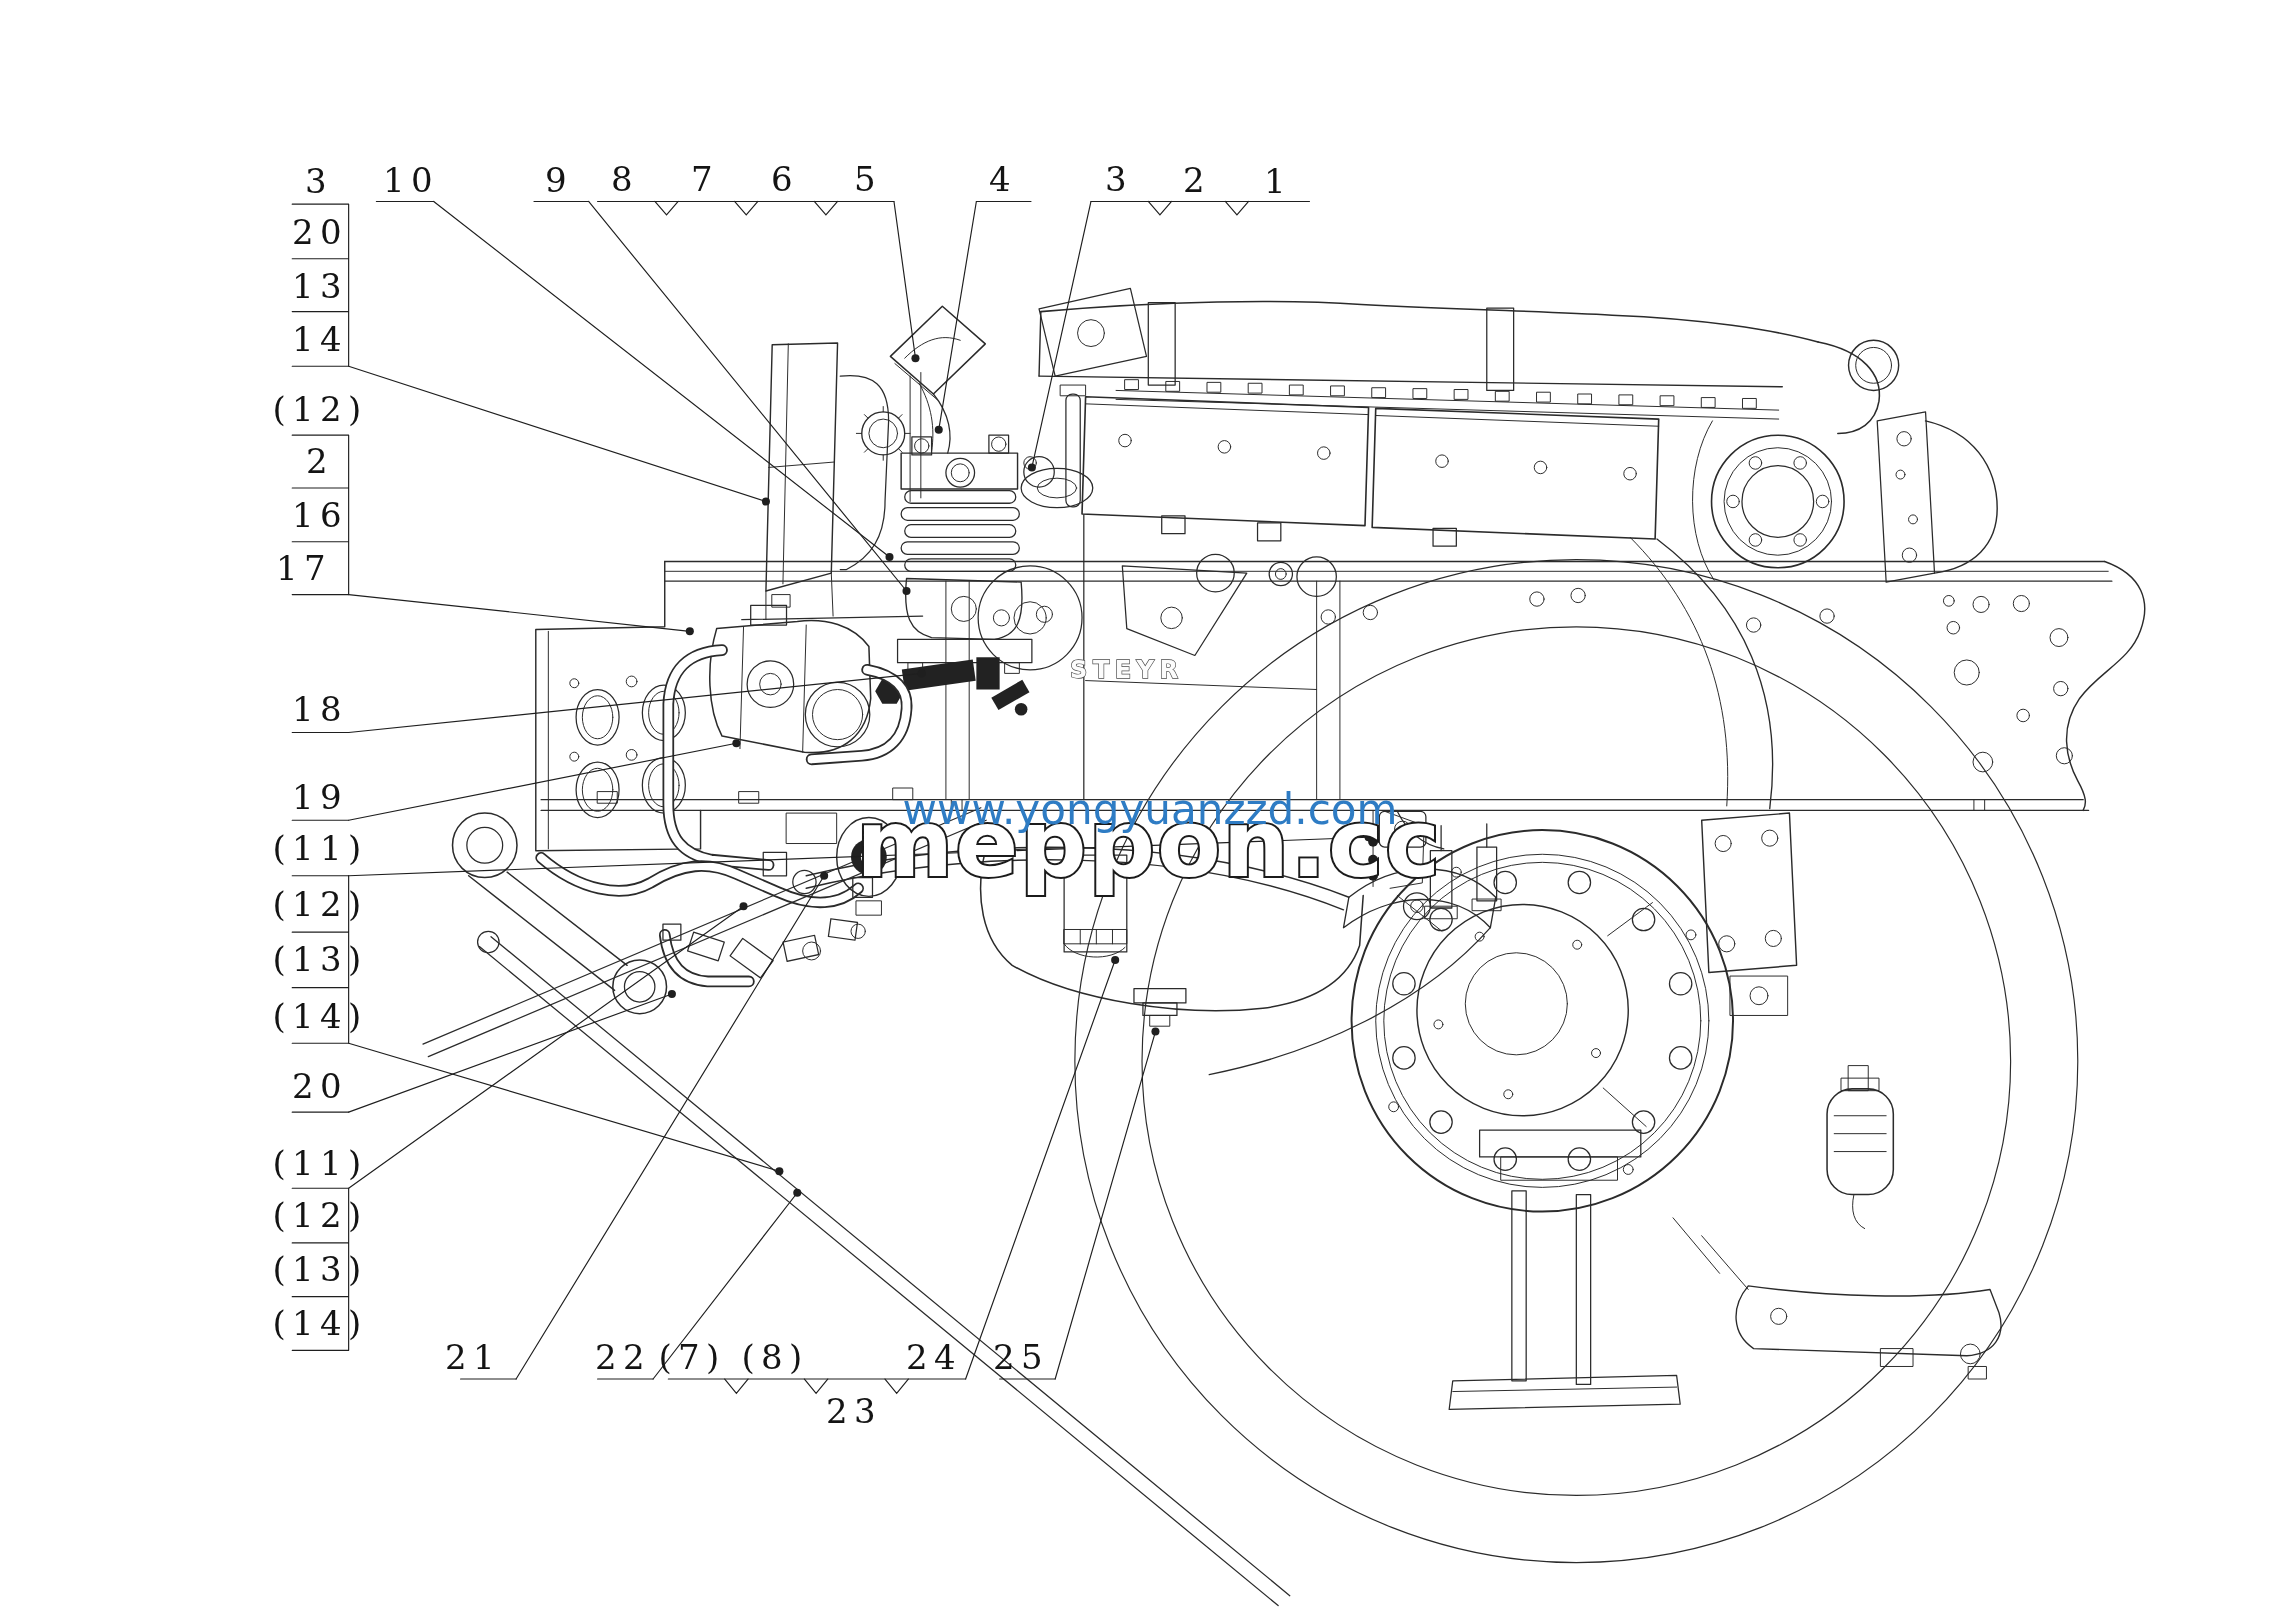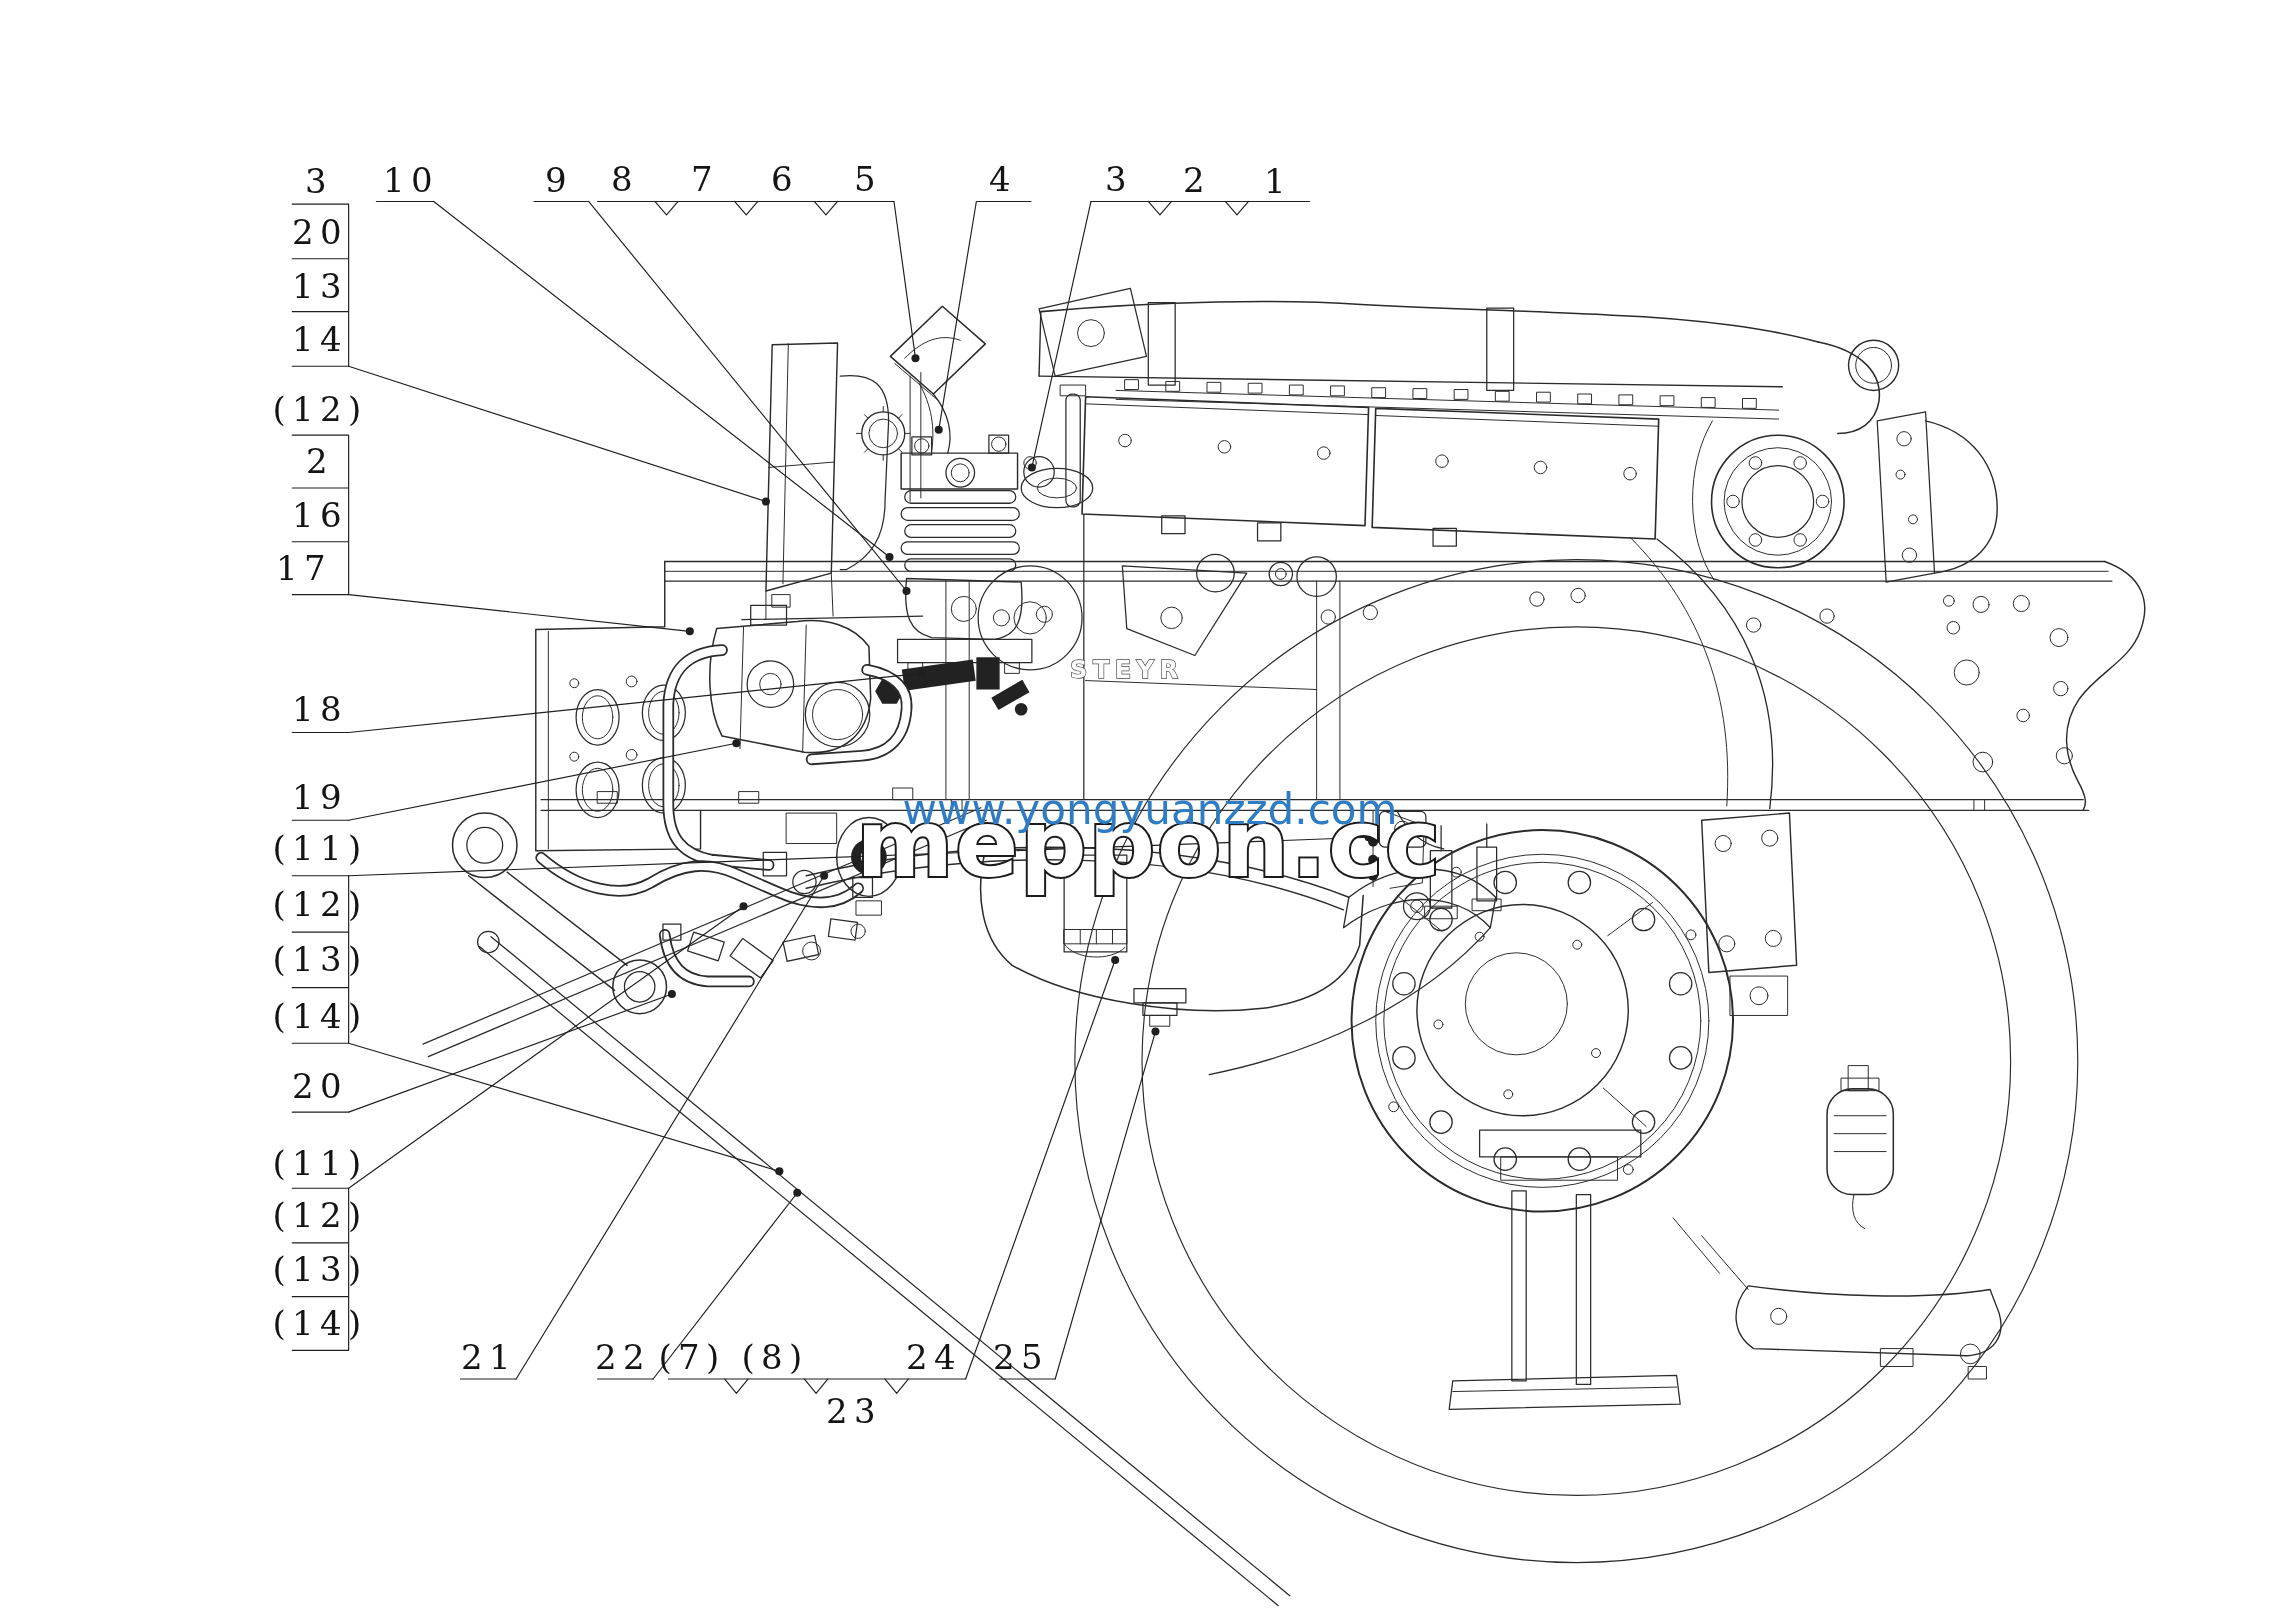--- a/index.html
+++ b/index.html
@@ -442,21 +442,21 @@
   <div class="callout" style="left:320px;top:848px">(11)</div>
   <div class="callout" style="left:320px;top:904px">(12)</div>
   <div class="callout" style="left:320px;top:959px">(13)</div>
   <div class="callout" style="left:320px;top:1016px">(14)</div>
   <div class="callout" style="left:320px;top:1086px">20</div>
   <div class="callout" style="left:320px;top:1163px">(11)</div>
   <div class="callout" style="left:320px;top:1215px">(12)</div>
   <div class="callout" style="left:320px;top:1269px">(13)</div>
   <div class="callout" style="left:320px;top:1323px">(14)</div>
 
-  <div class="callout" style="left:489px;top:1357px">21</div>
+  <div class="callout" style="left:473px;top:1357px">21</div>
   <div class="callout" style="left:623px;top:1357px">22</div>
   <div class="callout" style="left:692px;top:1357px">(7)</div>
   <div class="callout" style="left:775px;top:1357px">(8)</div>
   <div class="callout" style="left:854px;top:1411px">23</div>
   <div class="callout" style="left:934px;top:1357px">24</div>
   <div class="callout" style="left:1021px;top:1357px">25</div>
 
 </div>
 
 

